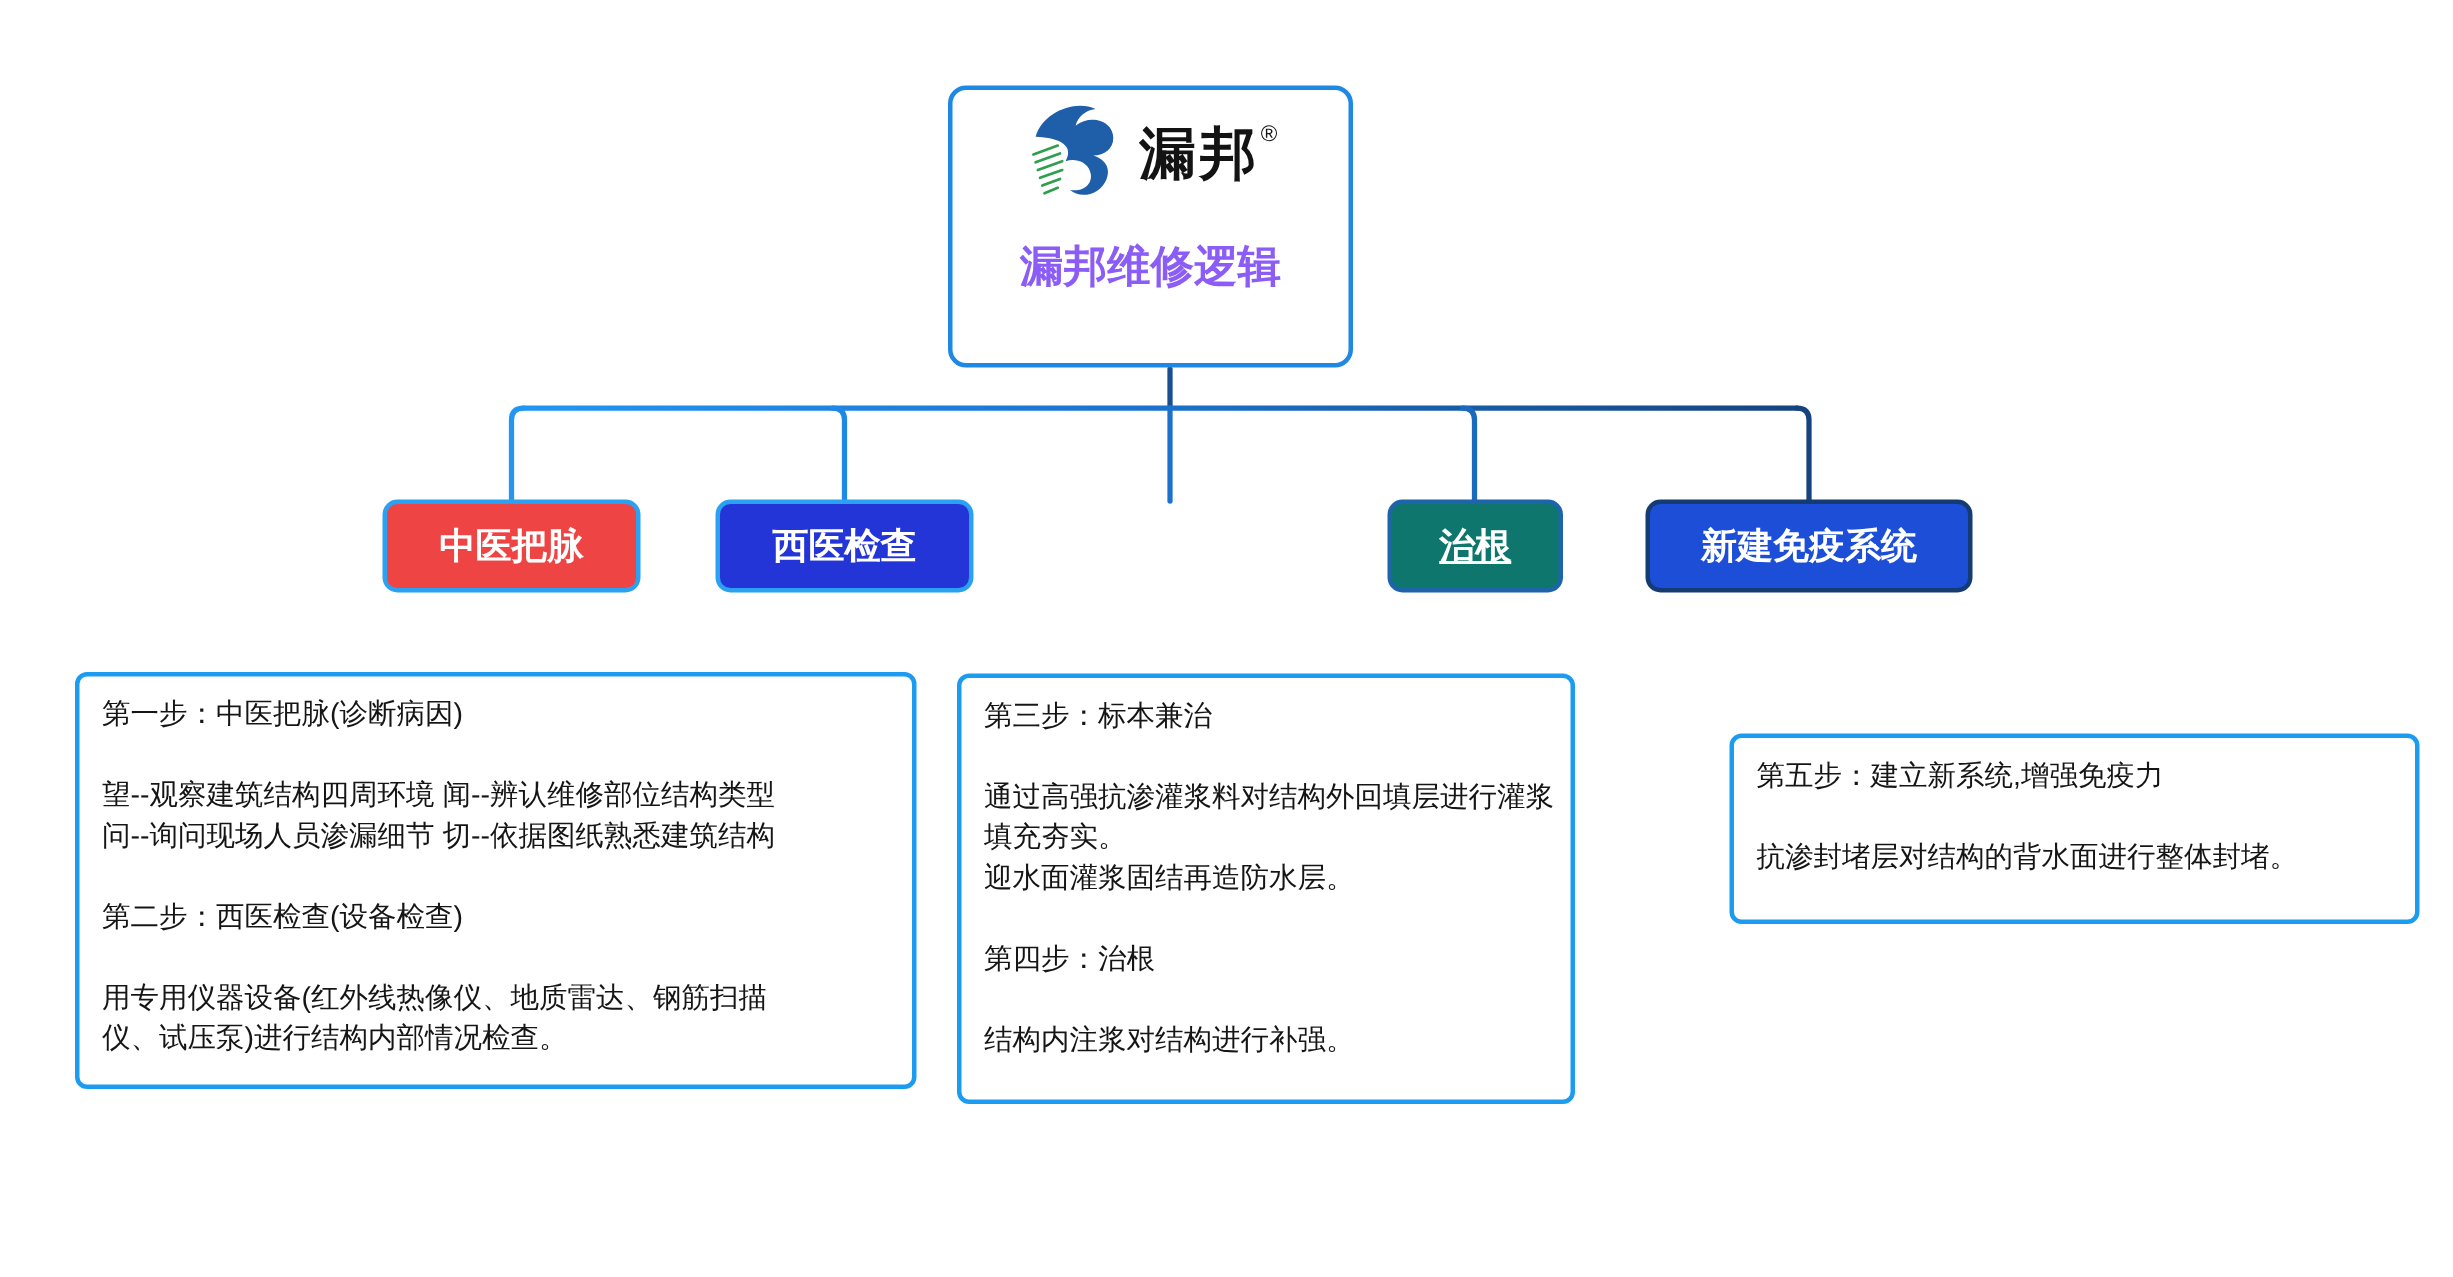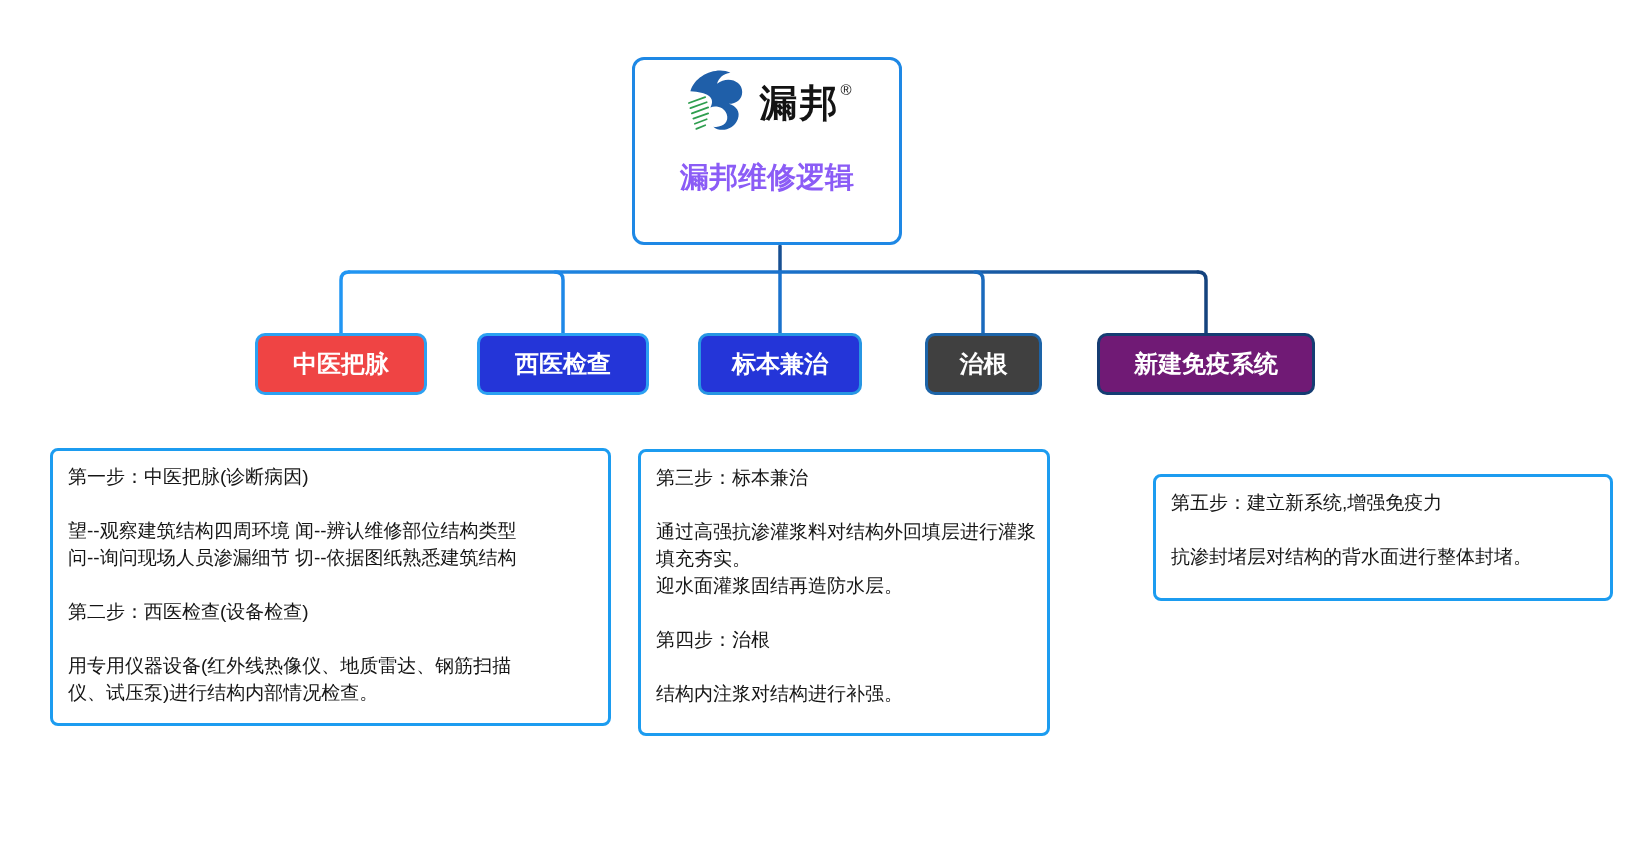--- a/index.html
+++ b/index.html
@@ -84,21 +84,21 @@
     border: 3px solid #1c9cf0;
     border-radius: 8px;
     box-sizing: border-box;
     padding: 12px 15px;
     font-size: 19px;
     line-height: 27px;
     color: #151515;
   }
   .note-a { left: 50px;   top: 448px; width: 561px; height: 278px; }
   .note-b { left: 638px;  top: 449px; width: 412px; height: 287px; }
-  .note-c { left: 1153px; top: 474px; width: 460px; height: 127px; }
+  .note-c { left: 1153px; top: 489px; width: 460px; height: 127px; }
   .note-line { min-height: 27px; white-space: nowrap; }
 </style>
 </head>
 <body>
 
 <div class="canvas">
 
   <svg class="connectors" viewBox="0 0 1635 851" xmlns="http://www.w3.org/2000/svg">
     <defs>
       <linearGradient id="busGrad" gradientUnits="userSpaceOnUse" x1="341" y1="272" x2="1206" y2="272">
@@ -136,27 +136,24 @@
     </div>
     <div class="root-title">漏邦维修逻辑</div>
   </div>
 
   <div class="branch-node bn-1" style="background: #ef4444; border-color: rgb(43, 161, 242);">
     <span>中医把脉</span>
   </div>
   <div class="branch-node bn-2" style="background: rgb(36, 53, 216); border-color: rgb(43, 161, 242);">
     <span>西医检查</span>
   </div>
-  <div class="branch-node bn-3" style="background: rgb(36, 53, 216); border-color: rgb(39, 150, 227);">
-    <span>标本兼治</span>
-  </div>
-  <div class="branch-node bn-4" style="background: #404040; border-color: rgb(29, 100, 168);">
+  <div class="branch-node bn-4" style="background: #0f766e; border-color: rgb(29, 100, 168); text-decoration: underline;">
     <span>治根</span>
   </div>
-  <div class="branch-node bn-5" style="background: #701a75; border-color: rgb(21, 60, 114);">
+  <div class="branch-node bn-5" style="background: #1d4ed8; border-color: rgb(21, 60, 114);">
     <span>新建免疫系统</span>
   </div>
 
   <div class="note-box note-a">
     <div class="note-line">第一步：中医把脉(诊断病因)</div>
     <div class="note-line"></div>
     <div class="note-line">望--观察建筑结构四周环境 闻--辨认维修部位结构类型</div>
     <div class="note-line">问--询问现场人员渗漏细节 切--依据图纸熟悉建筑结构</div>
     <div class="note-line"></div>
     <div class="note-line">第二步：西医检查(设备检查)</div>

